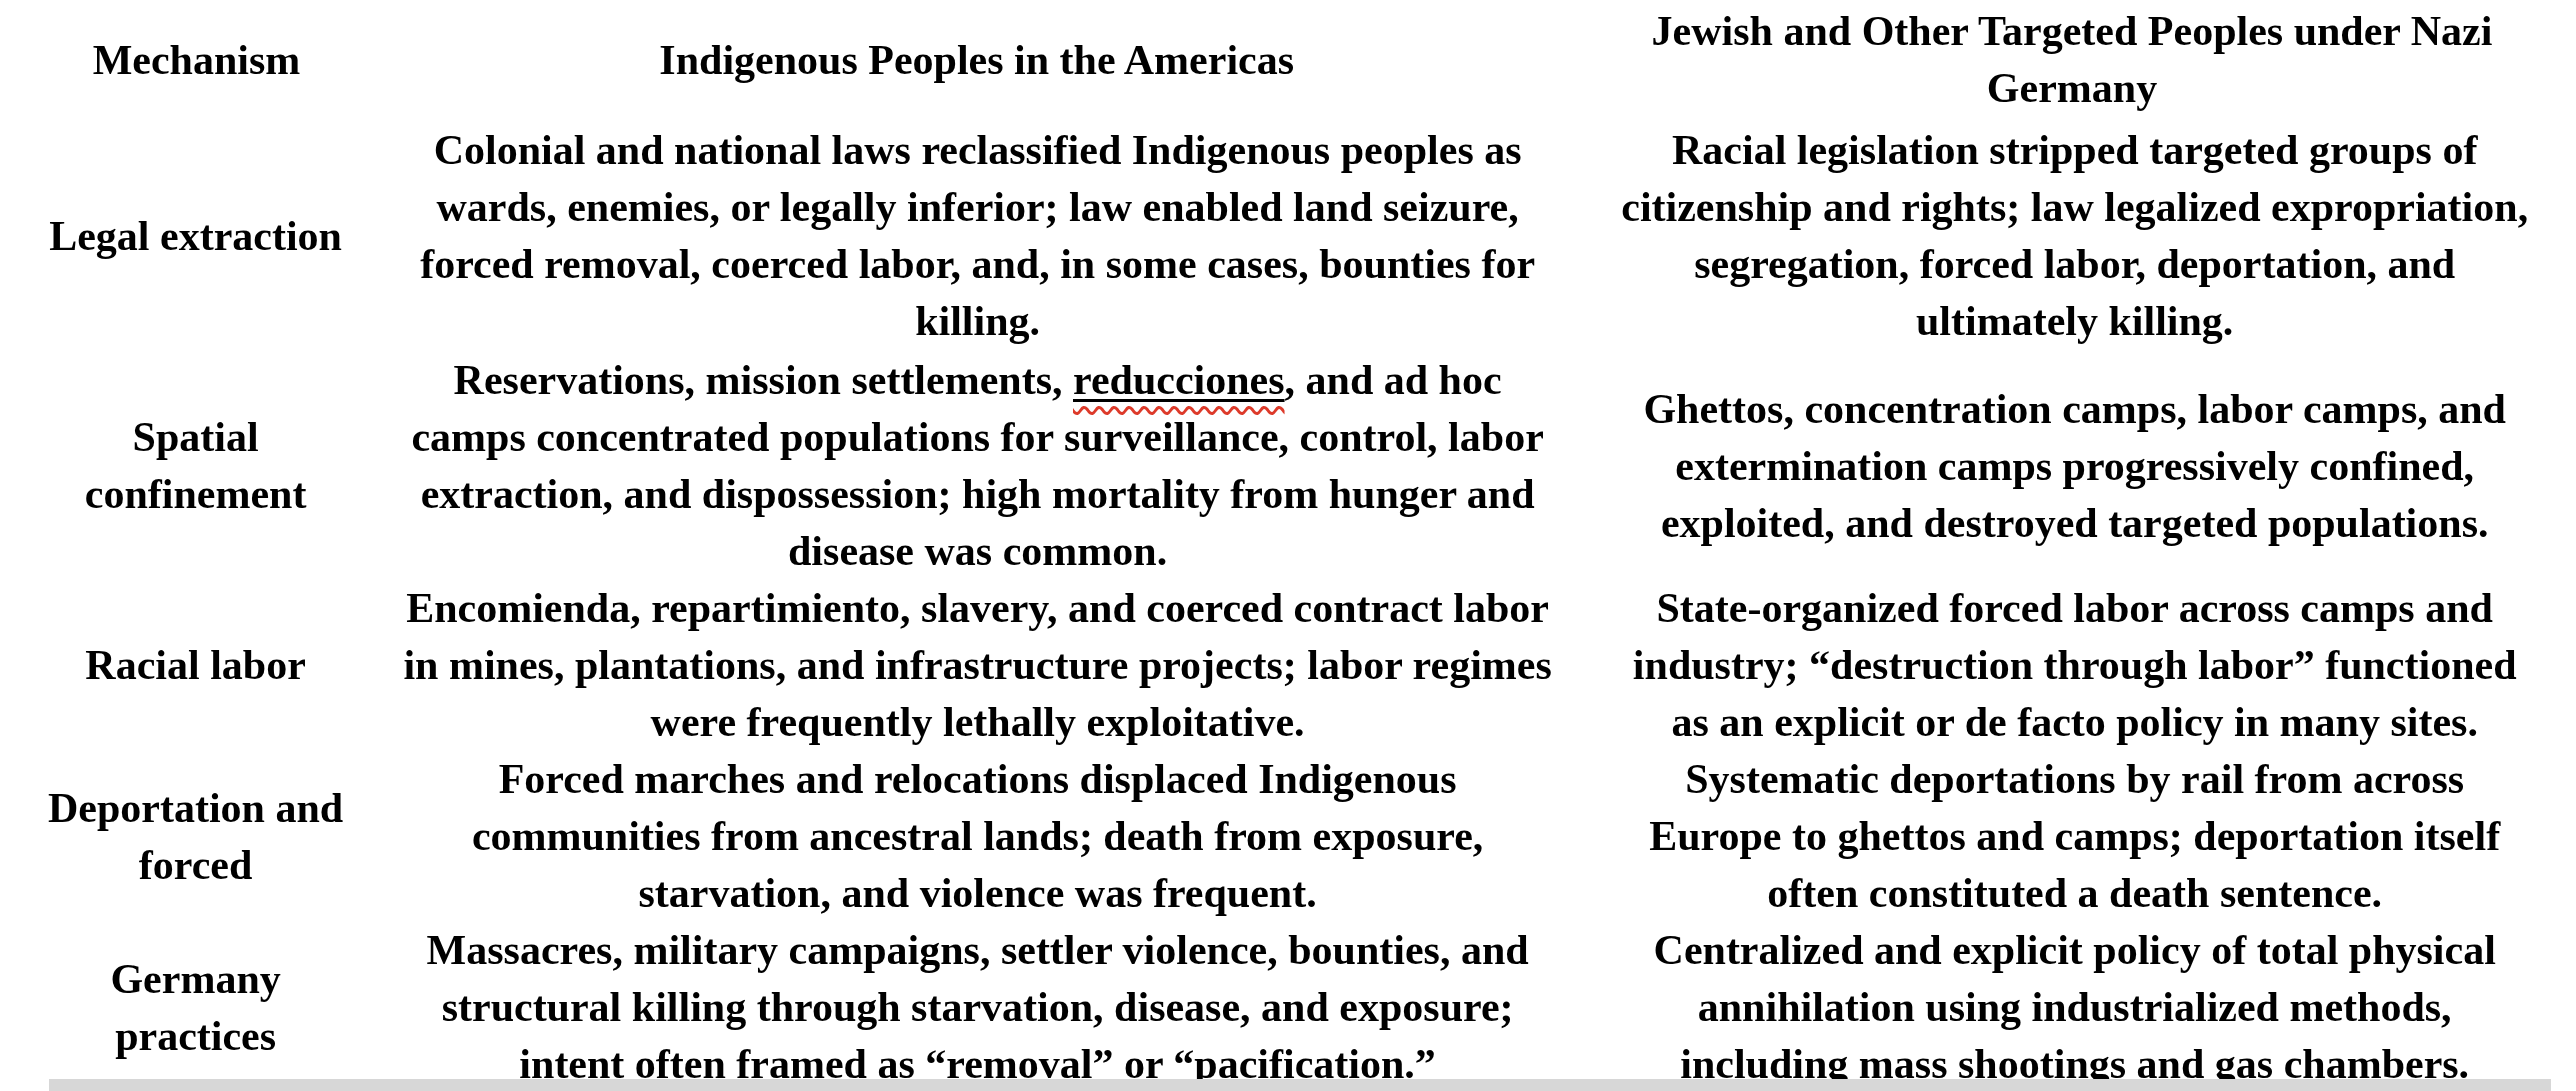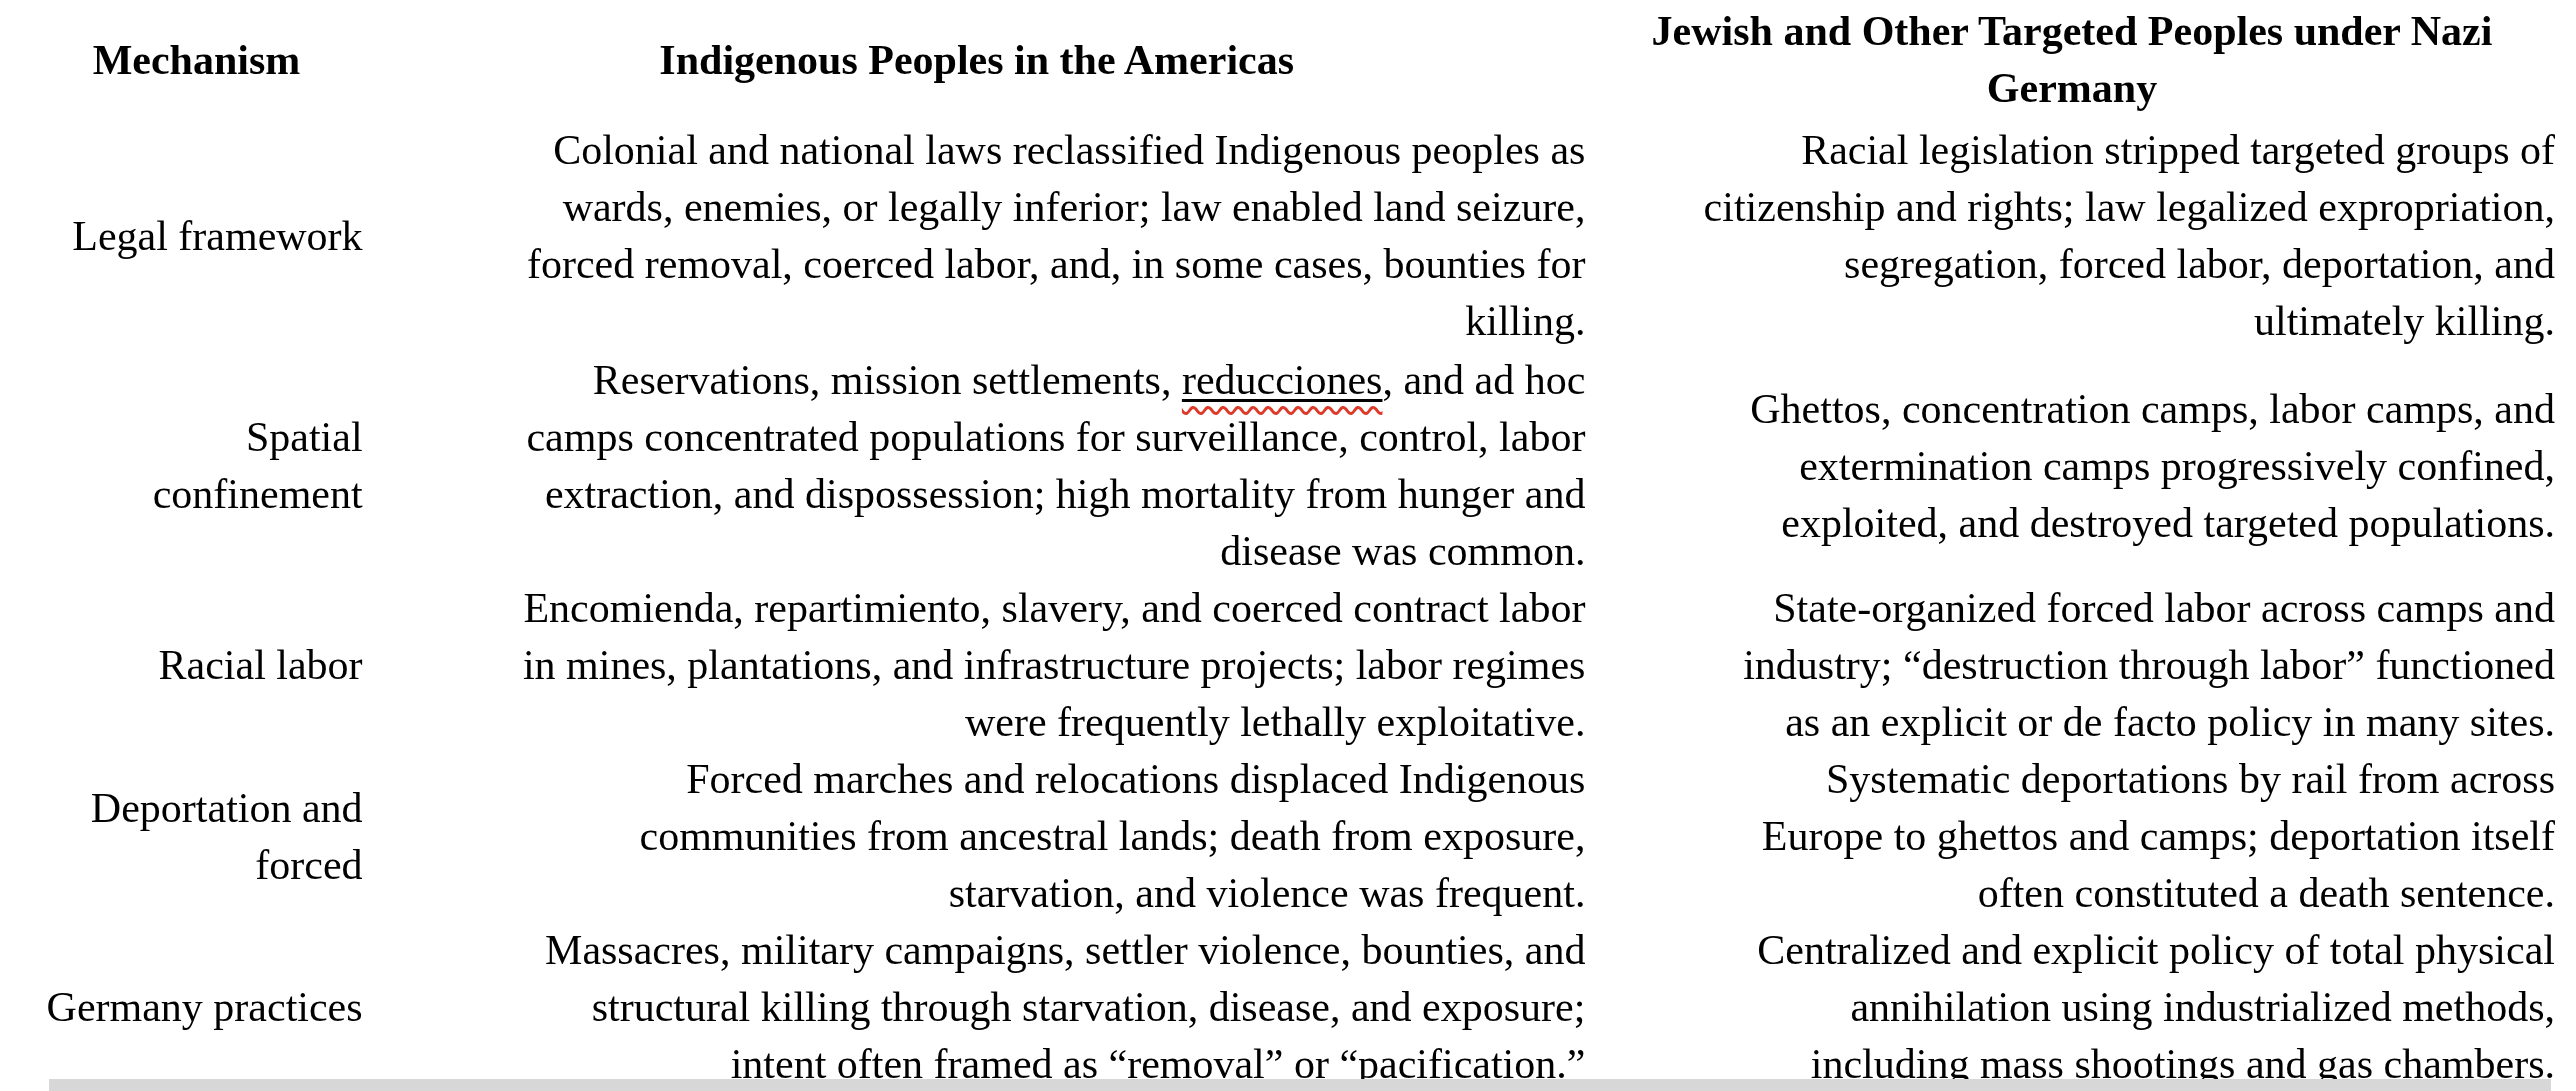--- a/index.html
+++ b/index.html
@@ -22,22 +22,22 @@
     width: 2553px;
     font-size: 42px;
     line-height: 57px;
   }
   col.c1 { width: 343px; }
   col.c2 { width: 1221px; }
   col.c3 { width: 989px; }
   th, td {
     vertical-align: middle;
     padding: 0;
-    font-weight: normal;
-    text-align: right;
+    font-weight: bold;
+    text-align: center;
   }
   th {
     font-weight: bold;
     text-align: center;
   }
   td.cell-body-2 { padding-left: 1.8px; padding-right: 3.6px; }
   td.cell-body-3 { padding-left: 5.4px; padding-right: 23px; }
   th.head-2 { padding-right: 3.6px; }
   th.head-3 { padding-right: 23px; }
   td.cell-mech { padding-left: 3.6px; padding-right: 5.4px; }
@@ -82,21 +82,21 @@
   </colgroup>
   <tbody>
       <tr class="row-head">
     <th><span class="lines">Mechanism</span></th>
     <th class="head-2"><span class="lines">Indigenous Peoples in the Americas</span></th>
     <th class="head-3"><span class="lines">Jewish and Other Targeted Peoples under Nazi
 Germany</span></th>
   </tr>
 
   <tr class="row-1">
-    <td class="cell-mech"><span class="lines">Legal framework</span></td>
+    <td class="cell-mech"><span class="lines">Legal extraction</span></td>
     <td class="cell-body-2"><span class="lines">Colonial and national laws reclassified Indigenous peoples as
 wards, enemies, or legally inferior; law enabled land seizure,
 forced removal, coerced labor, and, in some cases, bounties for
 killing.</span></td>
     <td class="cell-body-3"><span class="lines">Racial legislation stripped targeted groups of
 citizenship and rights; law legalized expropriation,
 segregation, forced labor, deportation, and
 ultimately killing.</span></td>
   </tr>
 

